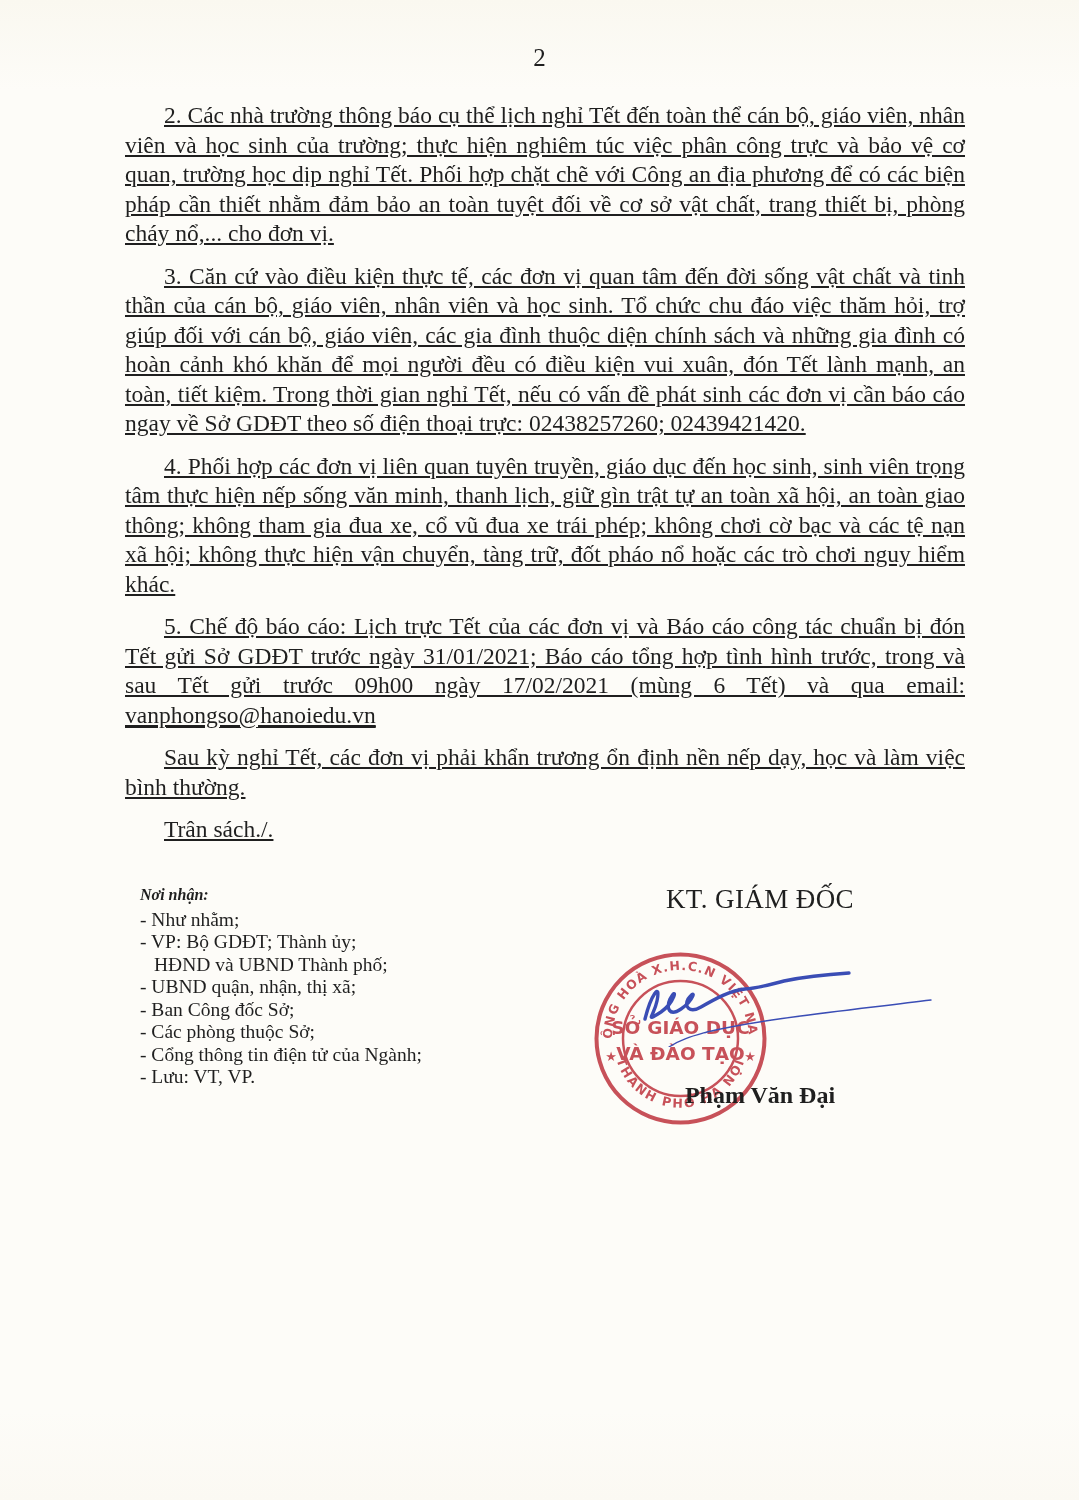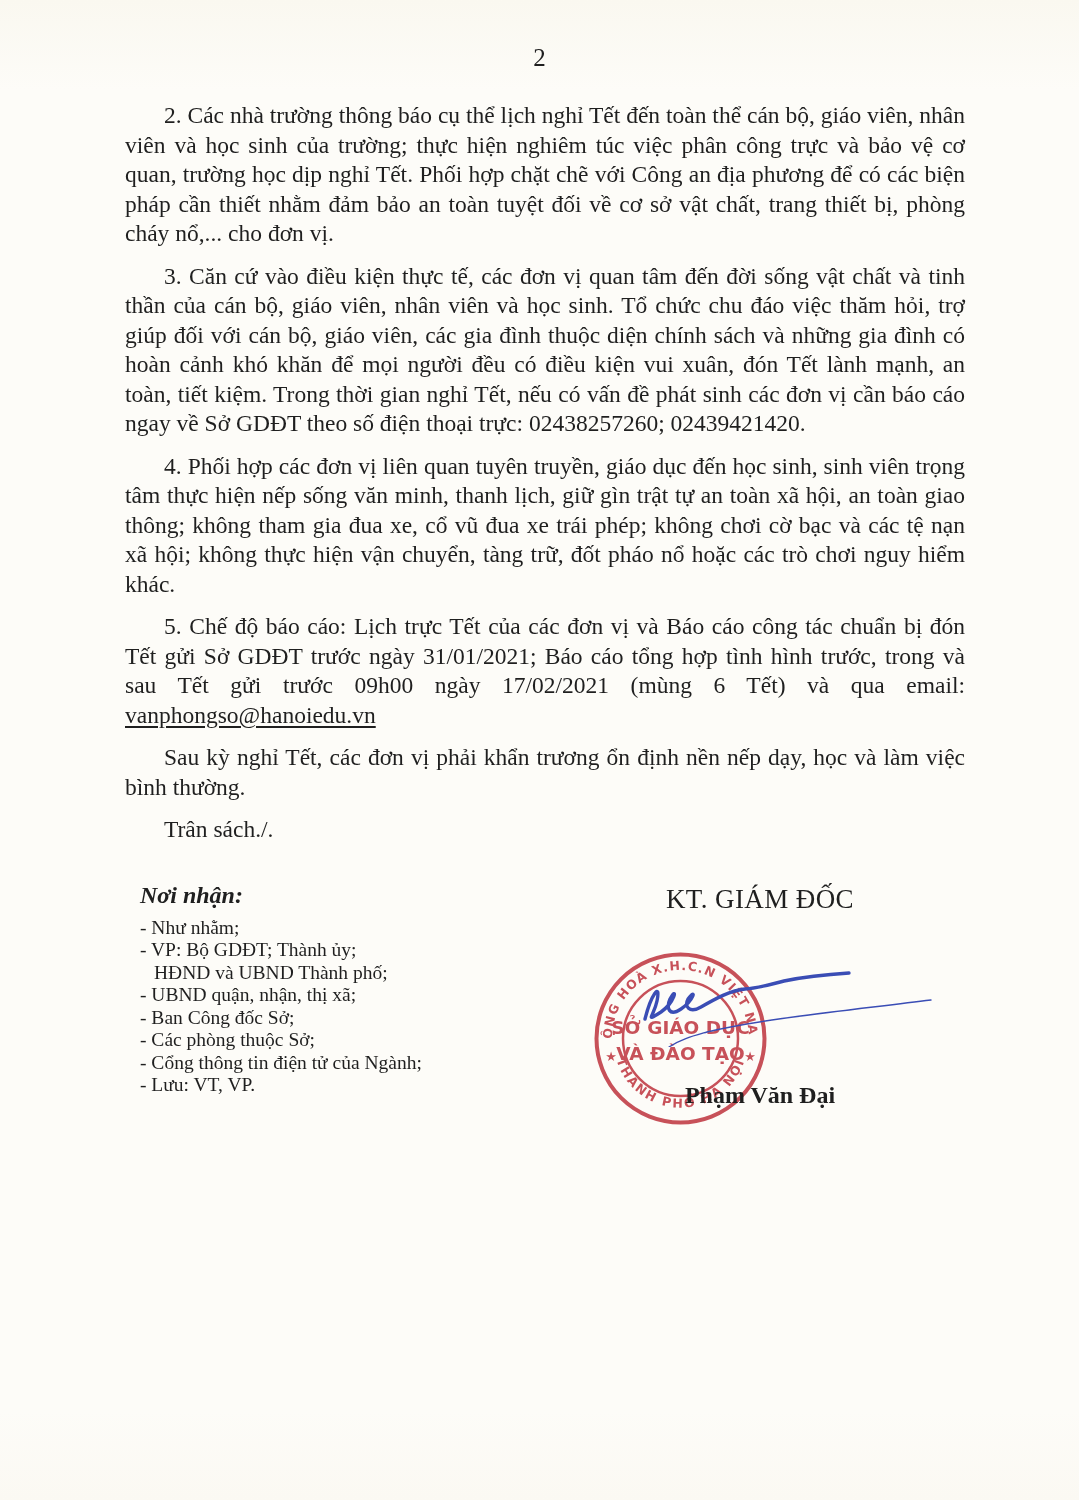--- a/index.html
+++ b/index.html
@@ -10,30 +10,30 @@
     font-family:"Liberation Serif", serif;
     color:#1f1f1f;
     overflow:hidden;
   }
   .page-number {
     position:absolute; top:44px; left:0; right:0;
     text-align:center; font-size:25px;
   }
   .body-text {
     position:absolute; top:101px; left:125px; width:840px;
-    font-size:23.5px; line-height:29.5px; text-align:justify;
+    font-size:23.5px; line-height:29.5px; text-align:justify;text-decoration:underline;
   }
   .body-text p { margin:0 0 13px 0; text-indent:39px; }
   .email-link { text-decoration:underline; text-underline-offset:3px; }
   .regards { text-indent:78px; }
   .recipients {
     position:absolute; left:140px; top:884px;
     font-size:19.5px; line-height:22.5px;
   }
-  .recipients .label { font-weight:bold; font-style:italic; font-size:24px; margin-bottom:10px; }
+  .recipients .label { font-weight:bold; font-style:italic; font-size:16px; margin-bottom:2px; }
   .recipients .item { white-space:nowrap; }
   .recipients .item.cont { padding-left:14px; }
   .sig-block {
     position:absolute; left:540px; top:884px; width:440px;
     text-align:center;
   }
   .sig-title { font-weight:normal; font-size:27px; line-height:30px; letter-spacing:0.4px; }
   .stamp {
     position:absolute; left:591px; top:949px; width:179px; height:179px;
     opacity:0.9;

